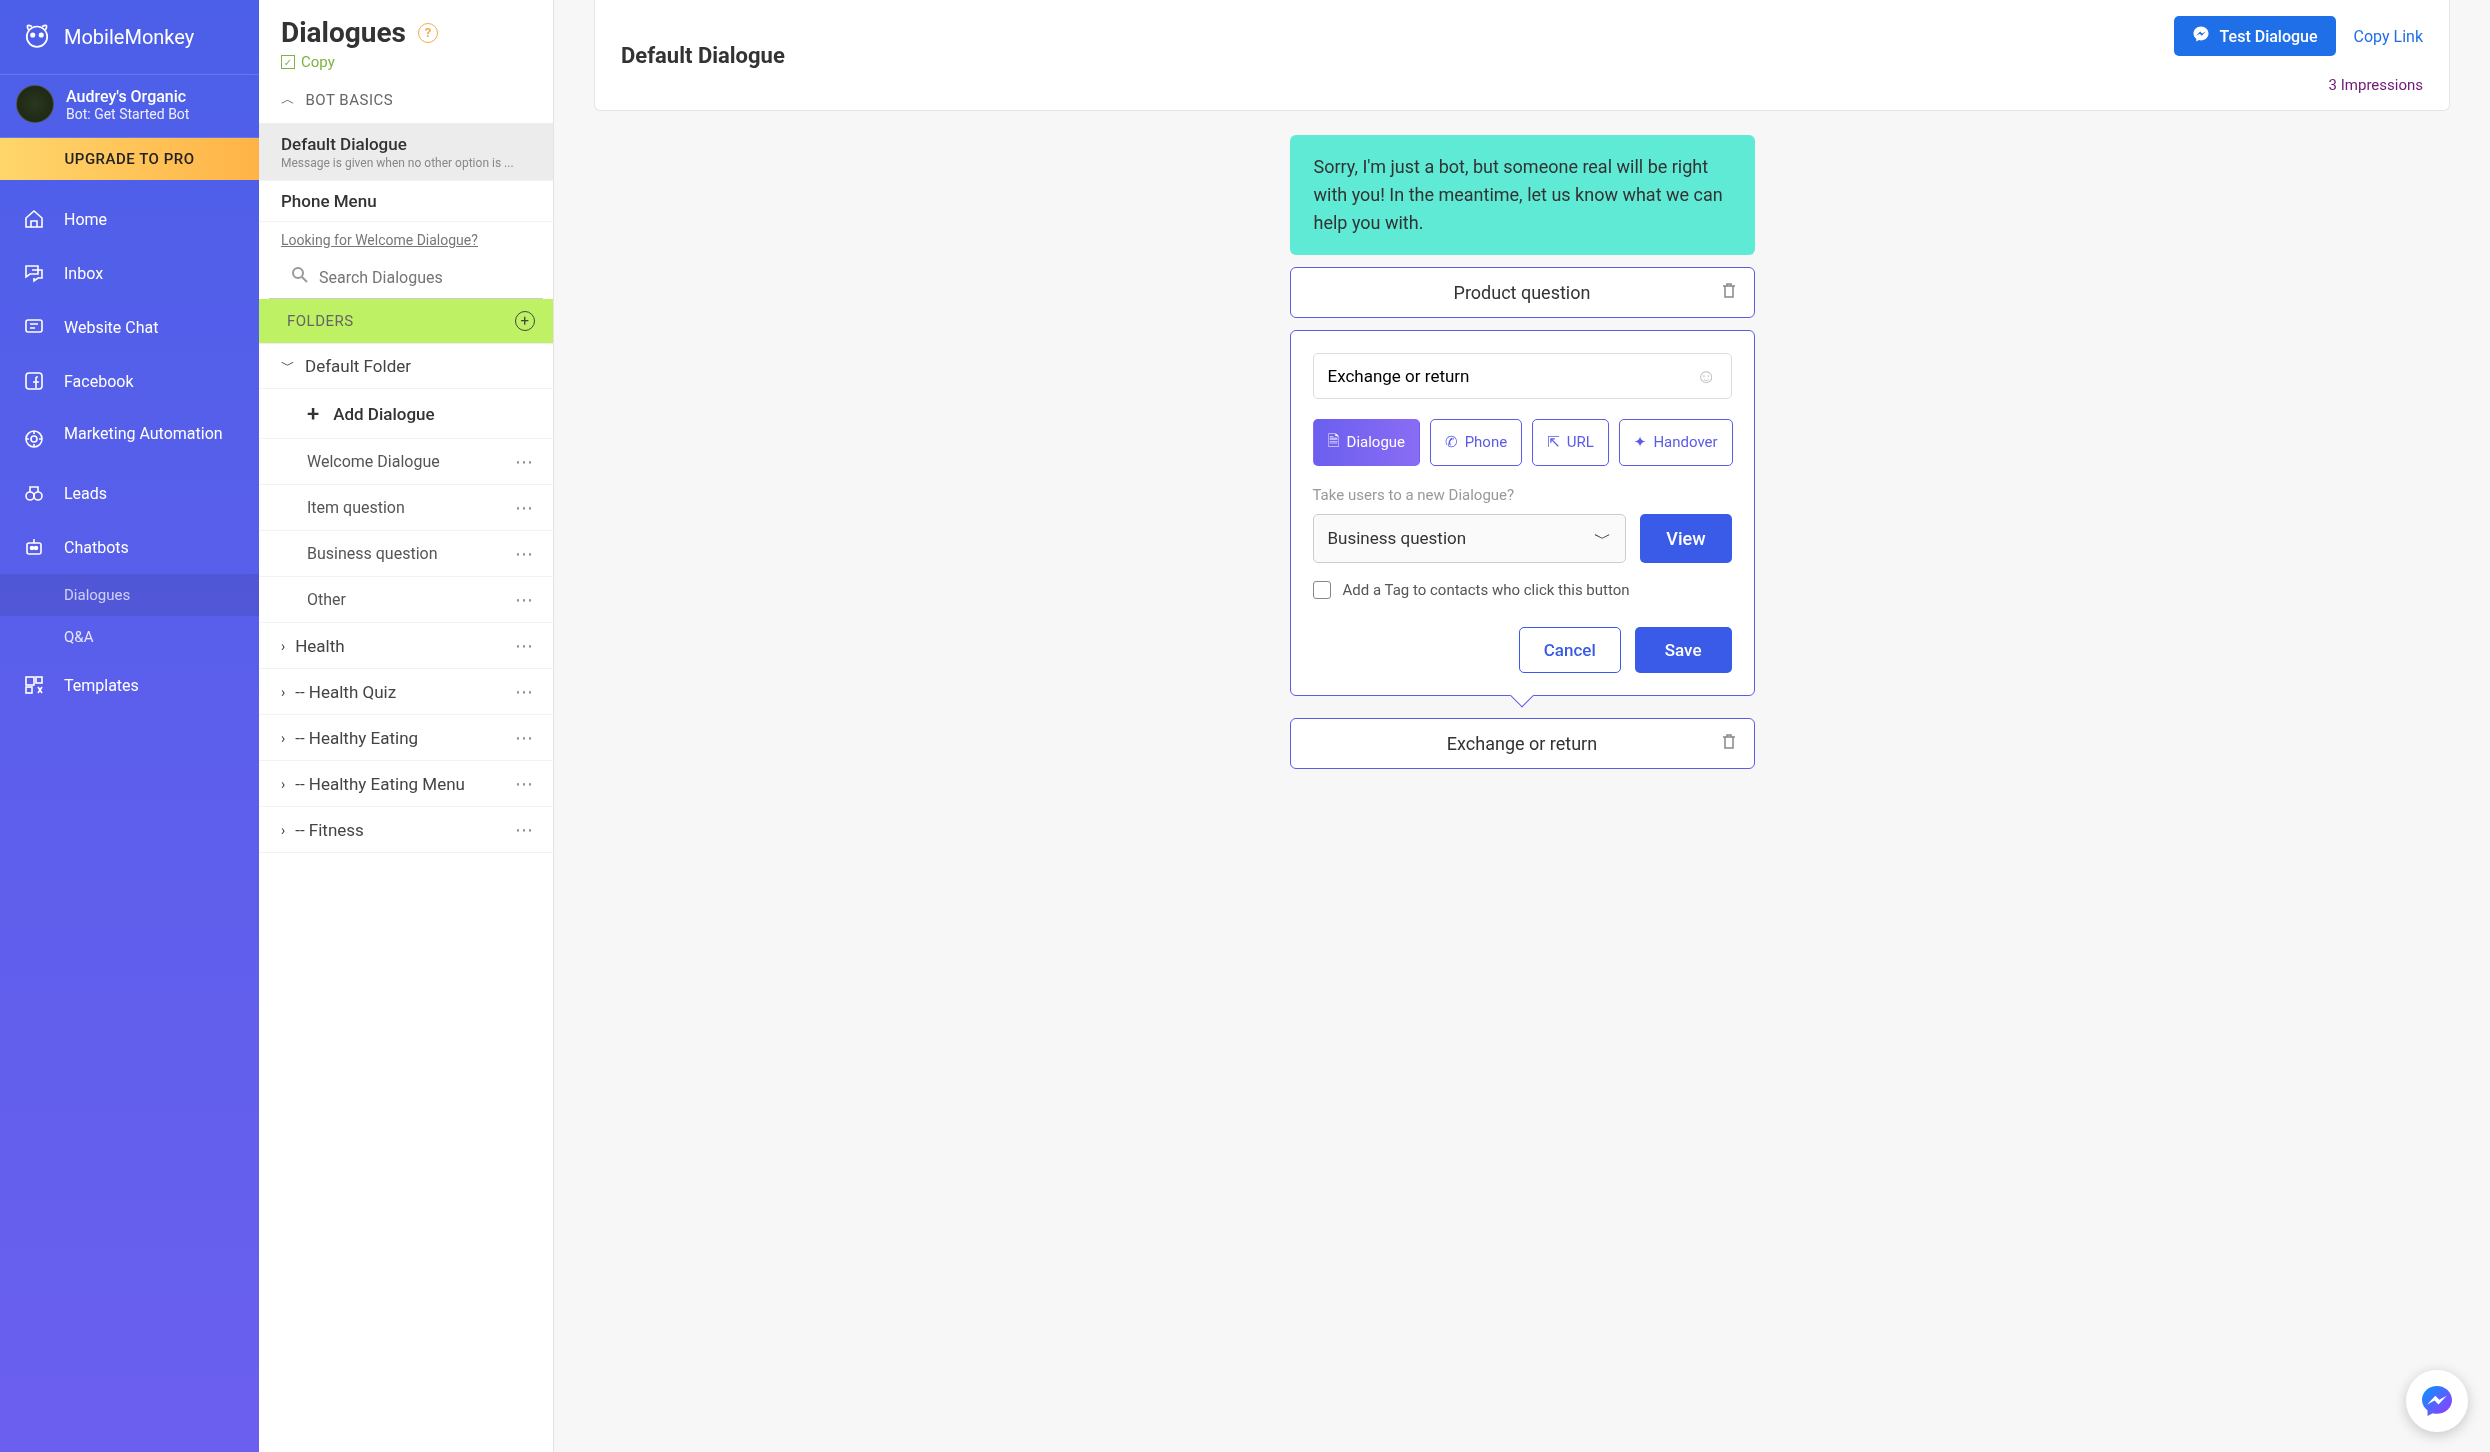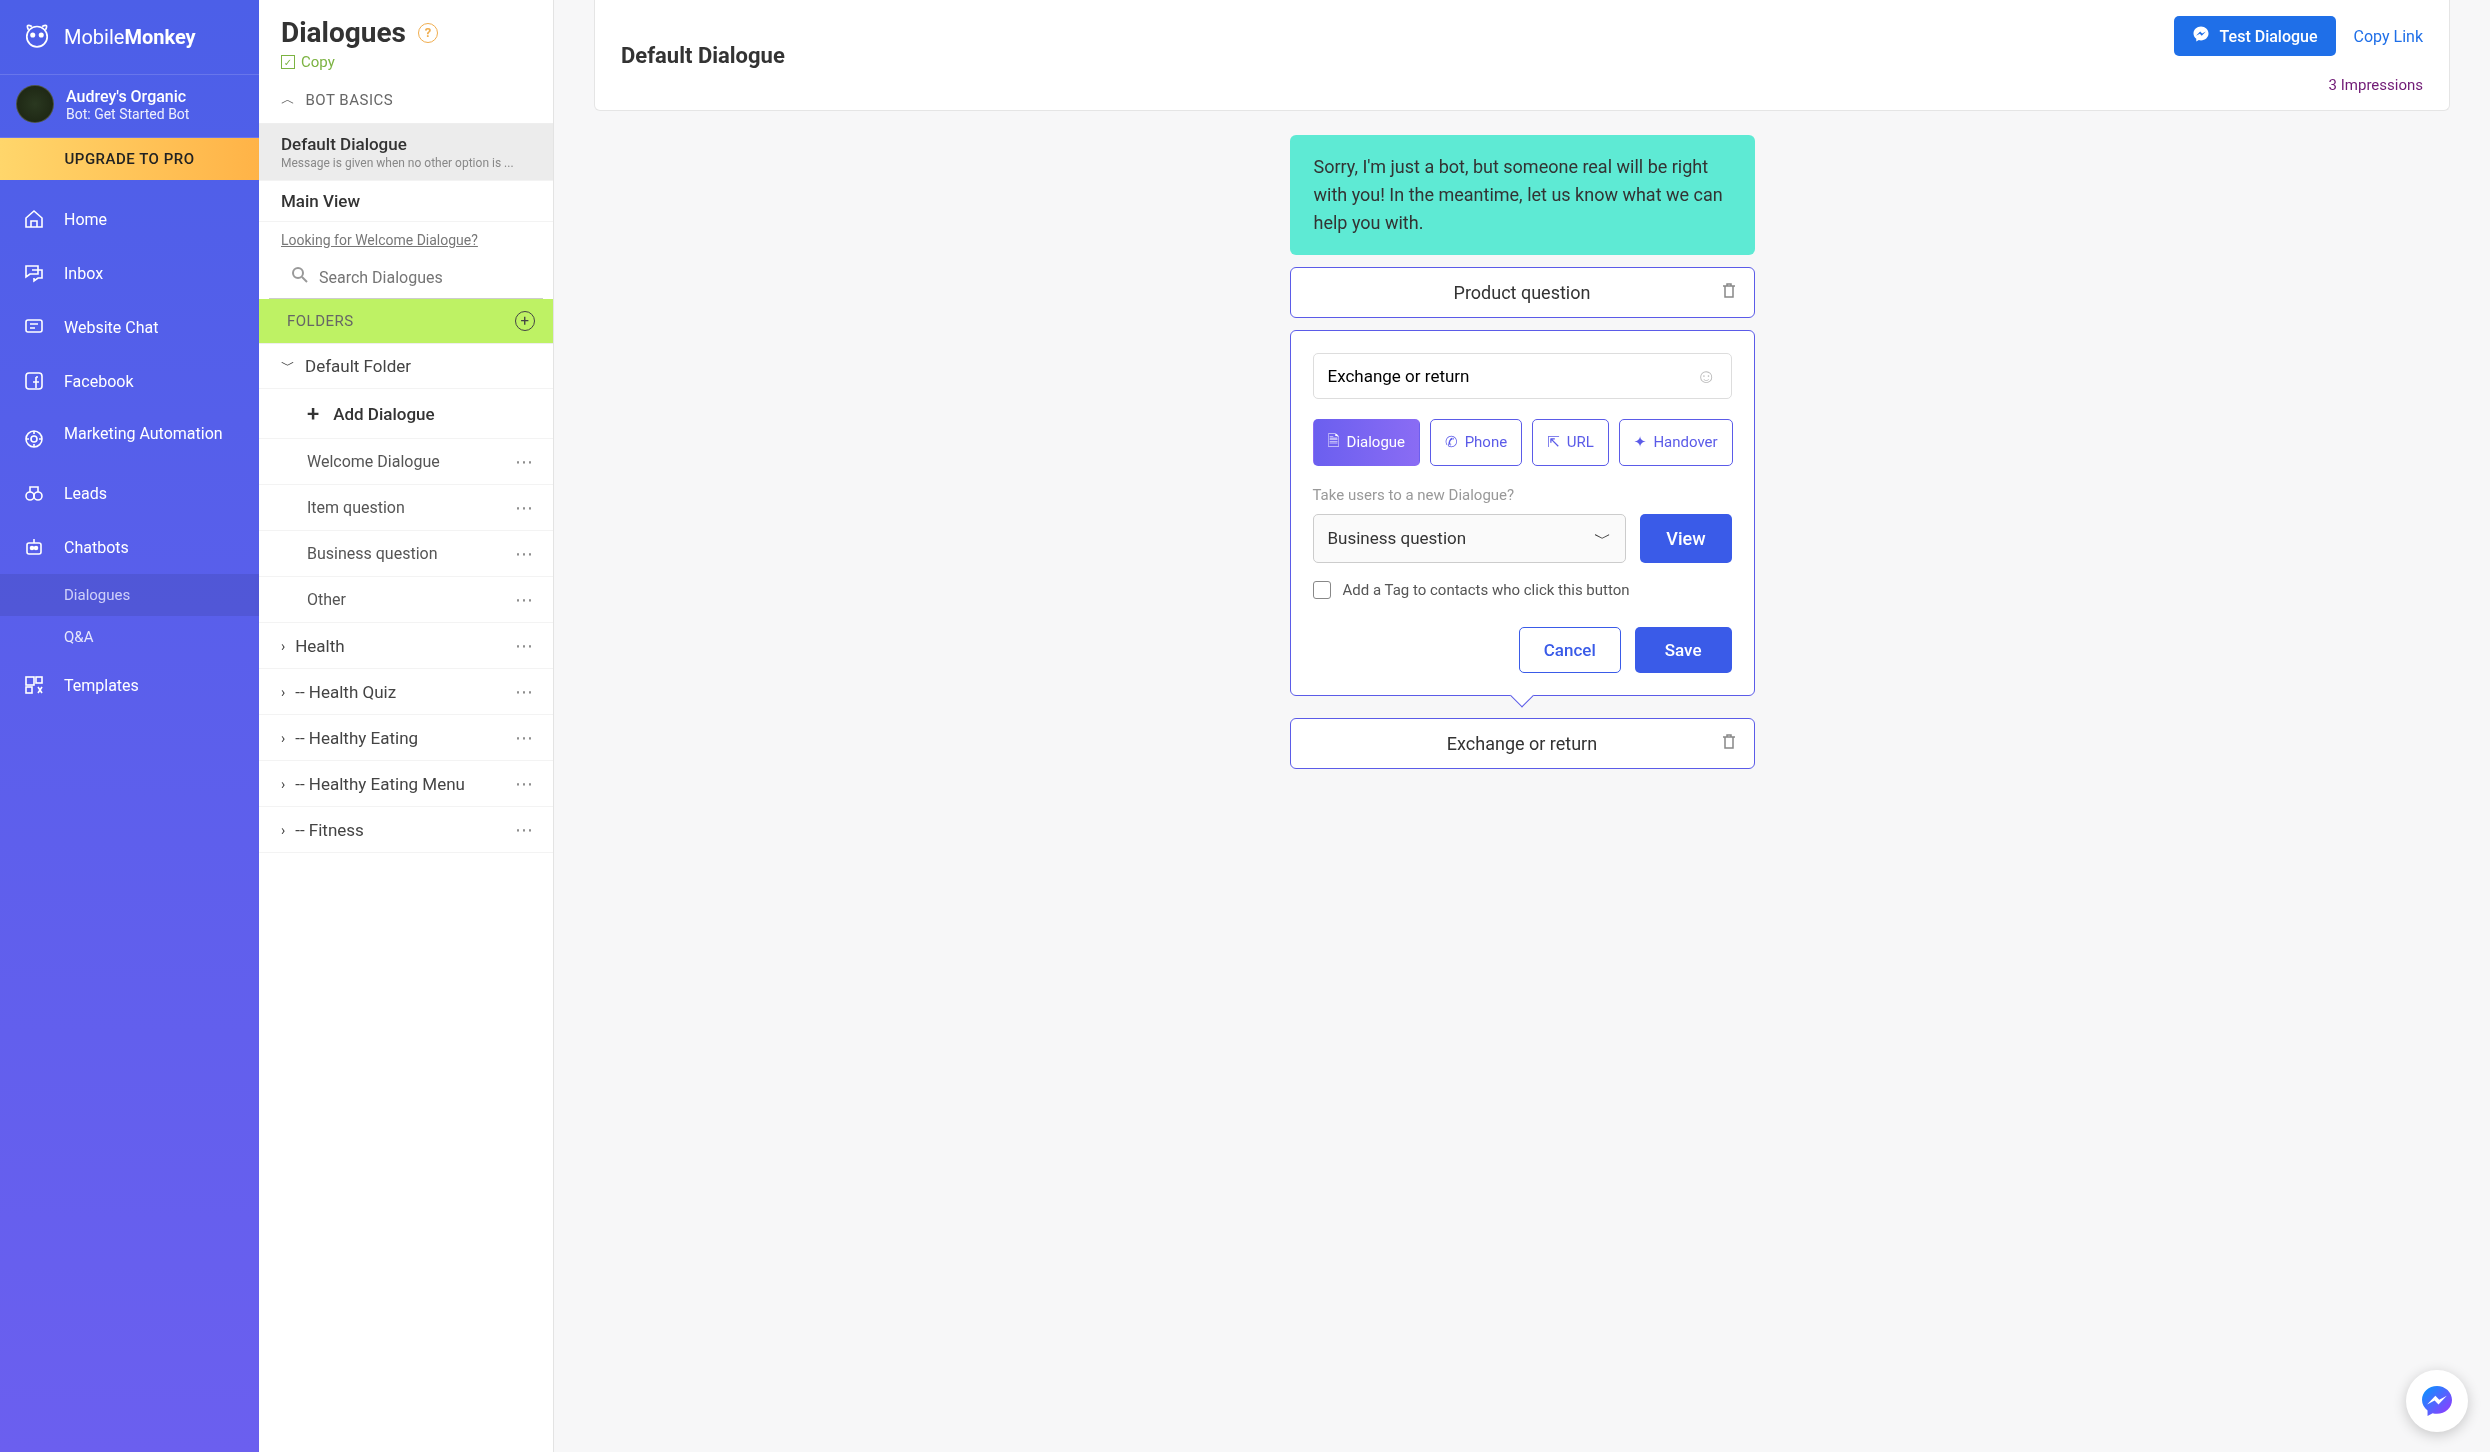--- a/index.html
+++ b/index.html
@@ -3,21 +3,21 @@
 <meta charset="utf-8">
 <style>
 * { box-sizing: border-box; margin: 0; padding: 0; font-family: -apple-system, BlinkMacSystemFont, "Segoe UI", Roboto, sans-serif; }
 body { display: flex; height: 100vh; overflow: hidden; background: #f5f5f5; }
 
 
 .sidebar { width: 259px; background: linear-gradient(180deg, #4c5fe8 0%, #6b5fef 100%); color: #fff; display: flex; flex-direction: column; flex-shrink: 0; }
 .logo-bar { display: flex; align-items: center; padding: 18px 20px; gap: 10px; }
 .logo-icon svg { width: 34px; height: 34px; }
 .logo-text { font-size: 20px; font-weight: 400; }
-.logo-text b { font-weight: 700; }
+.logo-text b { font-weight: 400; }
 .account { display: flex; align-items: center; padding: 10px 16px 14px; gap: 12px; border-top: 1px solid rgba(255,255,255,0.15); border-bottom: 1px solid rgba(255,255,255,0.15);}
 .avatar { width: 38px; height: 38px; border-radius: 50%; background: #333; flex-shrink: 0; background-image: radial-gradient(#2a3820, #1a2210); border:1px solid rgba(255,255,255,0.2);}
 .account-info { display: flex; flex-direction: column; }
 .account-name { font-size: 16px; font-weight: 500; }
 .account-bot { font-size: 14px; opacity: 0.9; }
 .upgrade { background: linear-gradient(90deg, #ffd66b, #ffb347); color: #222; text-align: center; padding: 12px; font-size: 15px; font-weight: 500; letter-spacing: 0.5px; cursor:pointer;}
 .nav { display: flex; flex-direction: column; padding-top: 12px; }
 .nav-item { display: flex; align-items: center; gap: 18px; padding: 16px 22px; cursor: pointer; font-size: 16px; }
 .nav-icon { width: 24px; display: flex; justify-content: center; }
 .nav-sub { padding-left: 64px; font-size: 15px; opacity: 0.85; padding-top:12px; padding-bottom:12px; cursor:pointer;}
@@ -207,21 +207,21 @@
   </div>
   <div class="section-header">
     <span class="chev">︿</span>
     <span>BOT BASICS</span>
   </div>
   <div class="dlg-item selected">
     <div class="dlg-name">Default Dialogue</div>
     <div class="dlg-desc">Message is given when no other option is ...</div>
   </div>
   <div class="dlg-item">
-    <div class="dlg-name">Main View</div>
+    <div class="dlg-name">Phone Menu</div>
   </div>
   <div class="link-text">Looking for Welcome Dialogue?</div>
   <div class="search-row">
     <span><svg width="18" height="18" fill="none" stroke="#999" stroke-width="2">
           <circle cx="7" cy="7" r="5"></circle>
           <path d="M11 11 L16 16"></path>
         </svg></span>
     <input placeholder="Search Dialogues" style="">
   </div>
   <div class="folders-header">

